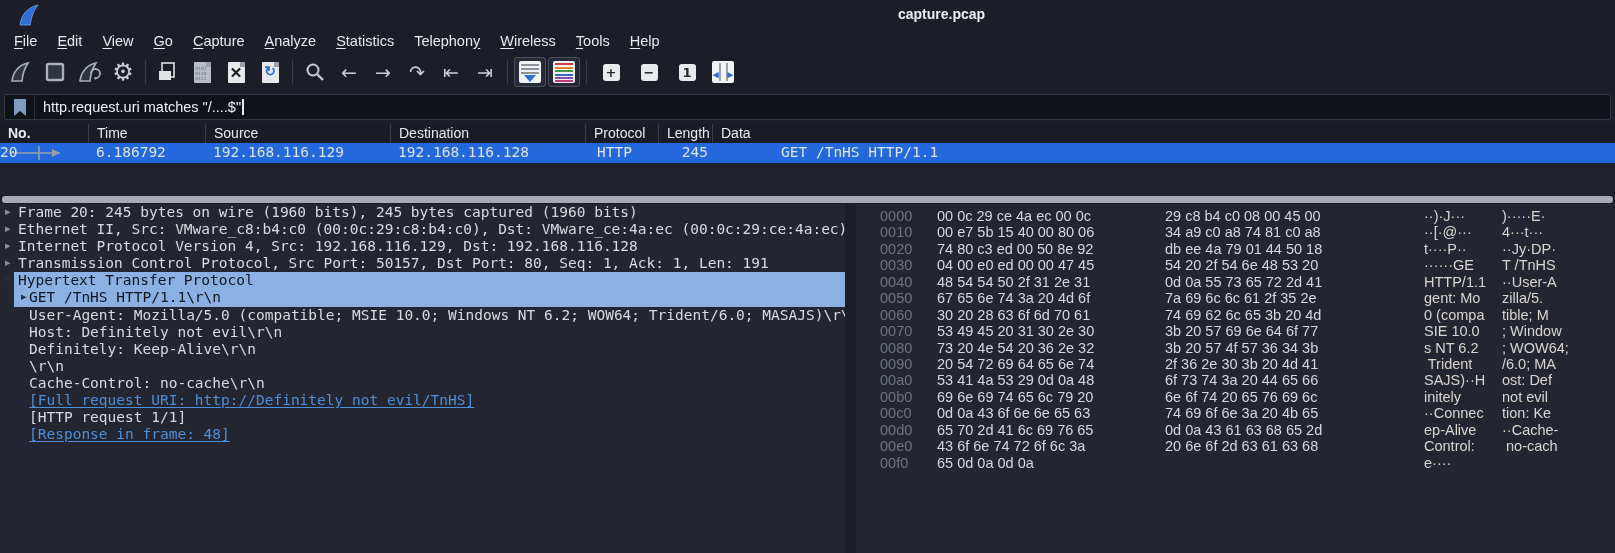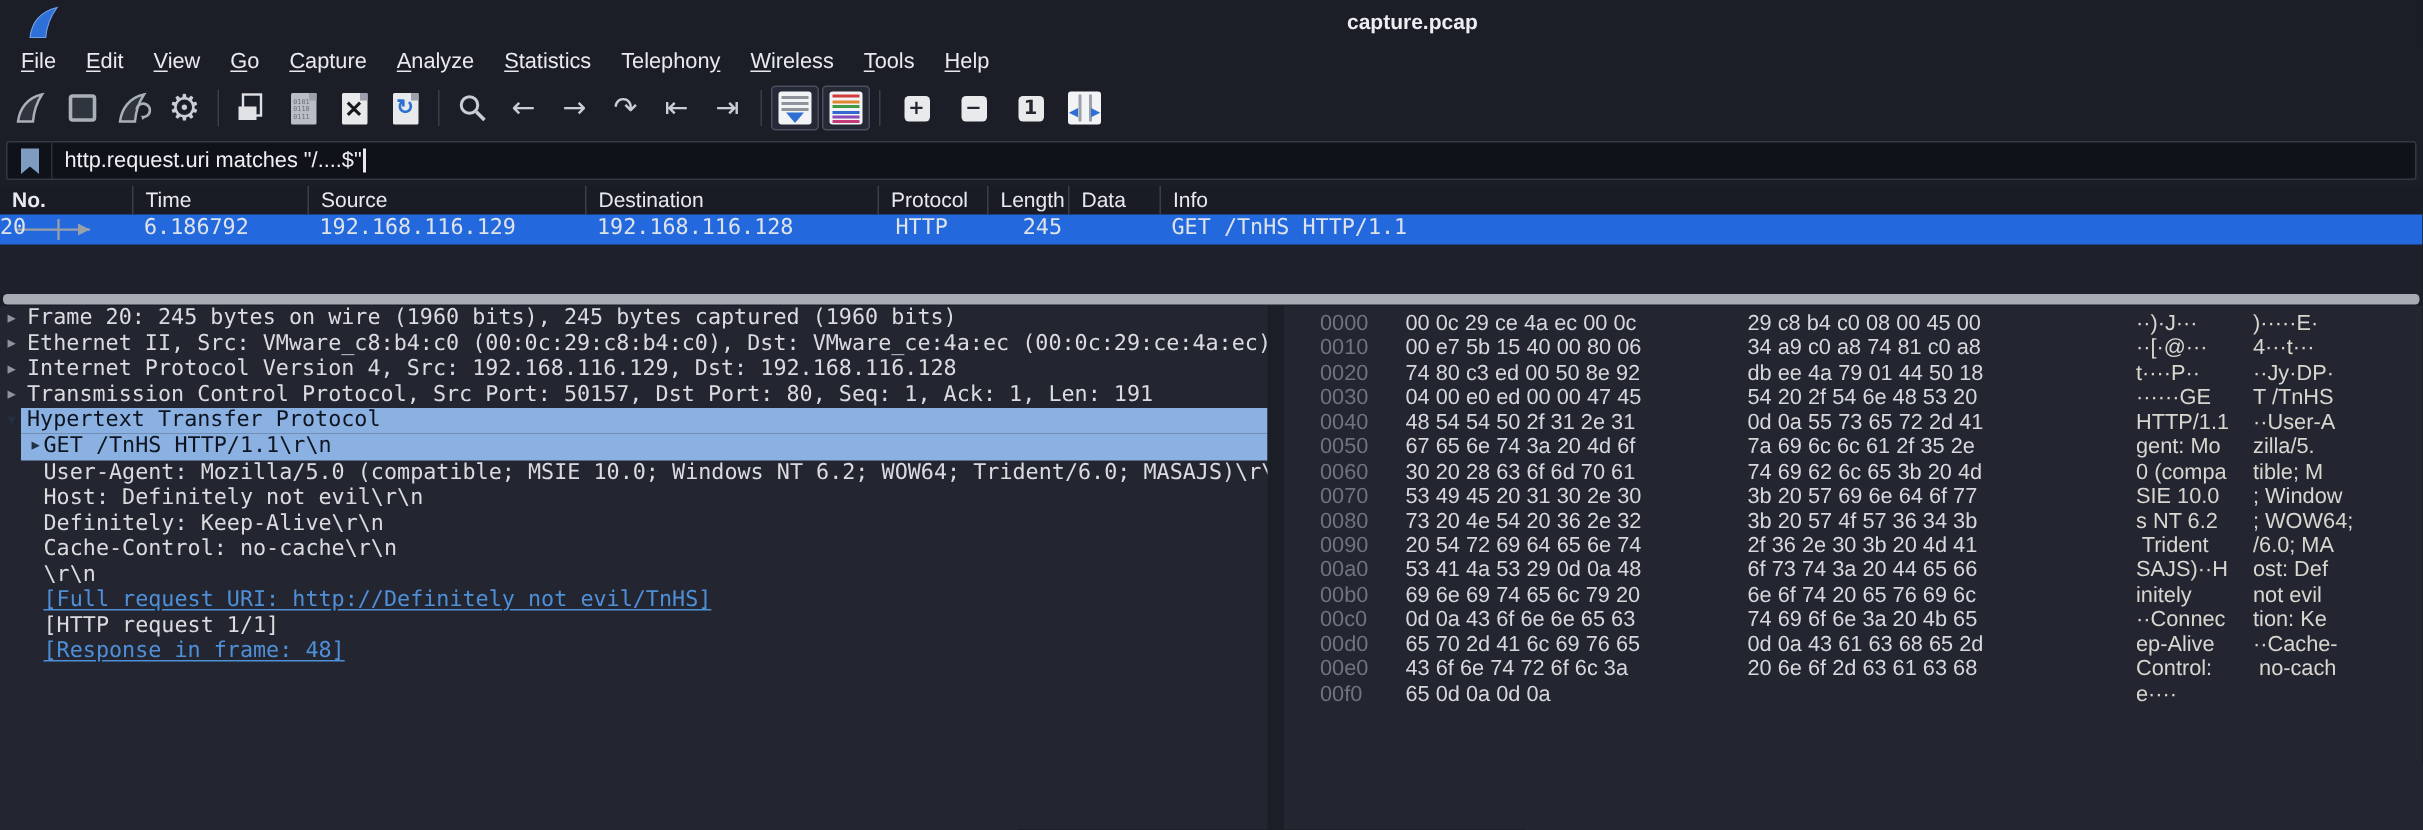--- a/index.html
+++ b/index.html
@@ -224,21 +224,20 @@
 </div>
 
 <div class="pkt-header">
   <div class="col" style="left:0; width:88px;font-weight:bold;">No.</div>
   <div class="col" style="left:88px; width:117px;">Time</div>
   <div class="col" style="left:205px; width:185px;">Source</div>
   <div class="col" style="left:390px; width:195px;">Destination</div>
   <div class="col" style="left:585px; width:73px;">Protocol</div>
   <div class="col" style="left:658px; width:54px;">Length</div>
   <div class="col" style="left:712px; width:61px;">Data</div>
-  <div class="col" style="left:773px; right:0; width:842px;">Info</div>
 </div>
 
 <div class="pkt-area">
   <div class="pkt-row mono">
     <svg class="conv-arrow" width="60" height="16" viewBox="0 0 60 16">
       <line x1="33" y1="1" x2="33" y2="15" stroke="#9aa0a8" stroke-width="1.5"></line>
       <line x1="4" y1="8" x2="54" y2="8" stroke="#9aa0a8" stroke-width="1.5"></line>
       <path d="M54 8 l-8 -4 v8 z" fill="#9aa0a8"></path>
     </svg>
     <span class="cell" style="left:0; width:84px; text-align:left;">20</span>
@@ -283,24 +282,24 @@
     <div class="drow">
       <span class="dtext" style="left: 29px;">User-Agent: Mozilla/5.0 (compatible; MSIE 10.0; Windows NT 6.2; WOW64; Trident/6.0; MASAJS)\r\n</span>
     </div>
     <div class="drow">
       <span class="dtext" style="left: 29px;">Host: Definitely not evil\r\n</span>
     </div>
     <div class="drow">
       <span class="dtext" style="left: 29px;">Definitely: Keep-Alive\r\n</span>
     </div>
     <div class="drow">
+      <span class="dtext" style="left: 29px;">\r\n</span>
+    </div>
+    <div class="drow">
       <span class="dtext" style="left: 29px;">Cache-Control: no-cache\r\n</span>
-    </div>
-    <div class="drow">
-      <span class="dtext" style="left: 29px;">\r\n</span>
     </div>
     <div class="drow">
       <span class="dtext link" style="left: 29px;">[Full request URI: http://Definitely not evil/TnHS]</span>
     </div>
     <div class="drow">
       <span class="dtext" style="left: 29px;">[HTTP request 1/1]</span>
     </div>
     <div class="drow">
       <span class="dtext link" style="left: 29px;">[Response in frame: 48]</span>
     </div>

